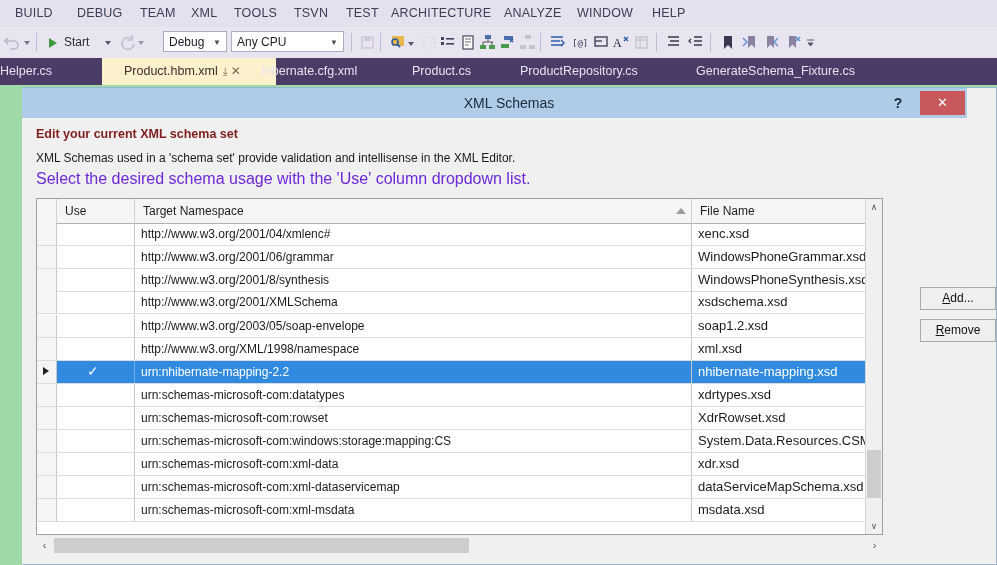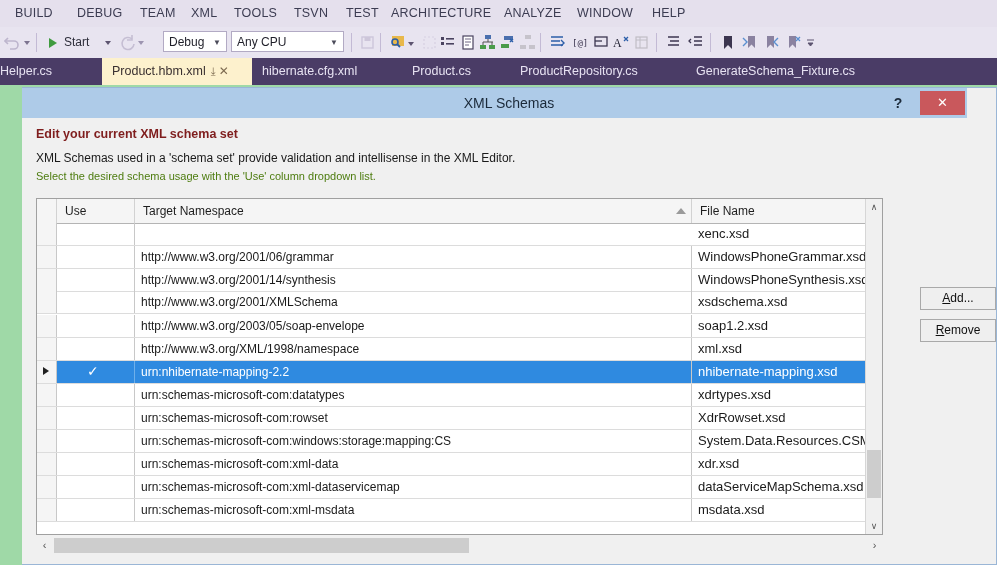--- a/index.html
+++ b/index.html
@@ -54,21 +54,21 @@
     text-align:center;font-size:14px;color:#1b2a3a;
   }
   #help-btn{position:absolute;right:60px;top:6px;width:18px;height:18px;line-height:18px;text-align:center;
     font-size:14px;font-weight:bold;color:#1b2a3a;cursor:default;}
   #close-btn{position:absolute;right:2px;top:3px;width:45px;height:24px;background:#c9585c;cursor:default;}
   #close-btn span{display:block;width:45px;height:24px;line-height:24px;text-align:center;color:#fff;font-size:13px;}
 
   #dlg-body{position:absolute;left:0;top:30px;width:974px;height:446px;background:#f0f0f0;}
   #hdr-title{position:absolute;left:14px;top:9px;font-size:12.5px;font-weight:bold;color:#7f1d1d;}
   #hdr-l1{position:absolute;left:14px;top:33px;font-size:12px;color:#1a1a1a;}
-  #hdr-l2{position:absolute;left:14px;top:52px;font-size:11px;color:#4d7c0f;}
+  #hdr-l2{position:absolute;left:14px;top:52px;font-size:16px;color:#6d28d9;}
 
   
   #grid-wrap{position:absolute;left:14px;top:80px;width:847px;height:337px;
     background:#ffffff;border:1px solid #a0a0a0;box-sizing:border-box;overflow:hidden;}
   #grid-head{position:absolute;left:0;top:0;width:845px;height:24px;background:#f5f5f5;border-bottom:1px solid #b4b4b4;}
   .hcell{position:absolute;top:0;height:24px;line-height:24px;font-size:12px;color:#1e1e1e;
      border-right:1px solid #d2d2d2;box-sizing:border-box;padding-left:8px;cursor:default;}
   #sort-asc{position:absolute;top:9px;width:0;height:0;border-left:5px solid transparent;border-right:5px solid transparent;border-bottom:6px solid #9a9a9a;}
   .grow{position:absolute;left:0;height:23px;width:845px;border-bottom:1px solid #dcdcdc;box-sizing:border-box;cursor:default;}
   .grow.sel{background:#2f8ae0;}
@@ -291,21 +291,21 @@
     </div>
     <div class="tb-ico" style="left:806px;width:9px;">
       <svg width="9" height="19" viewBox="0 0 9 19">
           <path d="M1 7 h7 M2 10 l2.5 3 2.5-3z" stroke="#5d5470" fill="#5d5470" stroke-width="1"></path>
         </svg>
     </div>
   </div>
 
   <div id="tab-bar">
       <div class="tab" style="left: -10px; width: 90px; padding-left: 10px; box-sizing: border-box;"><span>Helper.cs</span></div>
-      <div class="tab active" style="left: 102px; width: 150px; padding-left: 10px; box-sizing: border-box;"><span>Product.hbm.xml</span><span class="tpin">⤓</span><span class="tclose">✕</span></div>
+      <div class="tab active" style="left: 102px; width: 174px; padding-left: 22px; box-sizing: border-box;"><span>Product.hbm.xml</span><span class="tpin">⤓</span><span class="tclose">✕</span></div>
       <div class="tab" style="left: 252px; width: 120px; padding-left: 10px; box-sizing: border-box;"><span>hibernate.cfg.xml</span></div>
       <div class="tab" style="left: 402px; width: 80px; padding-left: 10px; box-sizing: border-box;"><span>Product.cs</span></div>
       <div class="tab" style="left: 686px; width: 175px; padding-left: 10px; box-sizing: border-box;"><span>GenerateSchema_Fixture.cs</span></div>
       <div class="tab" style="left: 510px; width: 140px; padding-left: 10px; box-sizing: border-box;"><span>ProductRepository.cs</span></div>
     </div>
 
   <div id="editor-bg">
       <div class="cl" style="top: 6px; color: rgb(179, 21, 21); left: 0px;">enc</div>
       <div class="cl" style="top: 22px; color: rgb(179, 21, 21); left: 0px;">mln</div>
       <div class="cl" style="top: 38px; color: rgb(179, 21, 21); left: 0px;">sse</div>
@@ -337,32 +337,33 @@
           <div class="hcell" style="left:0;width:20px;padding:0;"></div>
           <div class="hcell" style="left:20px;width:78px;">Use</div>
           <div class="hcell" style="left:98px;width:557px;">Target Namespace</div>
           <div id="sort-asc" style="left:639px;"></div>
           <div class="hcell" style="left:655px;width:190px;border-right:none;">File Name</div>
         </div>
         <div id="grid-rows">
             <div class="grow" style="top: 24px;">
               <div class="c-ind"></div>
               <div class="c-use"></div>
+              <div class="c-ns">http://www.w3.org/2001/04/xmlenc#</div>
               <div class="c-fn">xenc.xsd</div>
             </div>
             <div class="grow" style="top: 47px;">
               <div class="c-ind"></div>
               <div class="c-use"></div>
               <div class="c-ns">http://www.w3.org/2001/06/grammar</div>
               <div class="c-fn">WindowsPhoneGrammar.xsd</div>
             </div>
             <div class="grow" style="top: 70px;">
               <div class="c-ind"></div>
               <div class="c-use"></div>
-              <div class="c-ns">http://www.w3.org/2001/14/synthesis</div>
+              <div class="c-ns">http://www.w3.org/2001/8/synthesis</div>
               <div class="c-fn">WindowsPhoneSynthesis.xsd</div>
             </div>
             <div class="grow" style="top: 92px;">
               <div class="c-ind"></div>
               <div class="c-use"></div>
               <div class="c-ns">http://www.w3.org/2001/XMLSchema</div>
               <div class="c-fn">xsdschema.xsd</div>
             </div>
             <div class="grow" style="top: 116px;">
               <div class="c-ind"></div>

